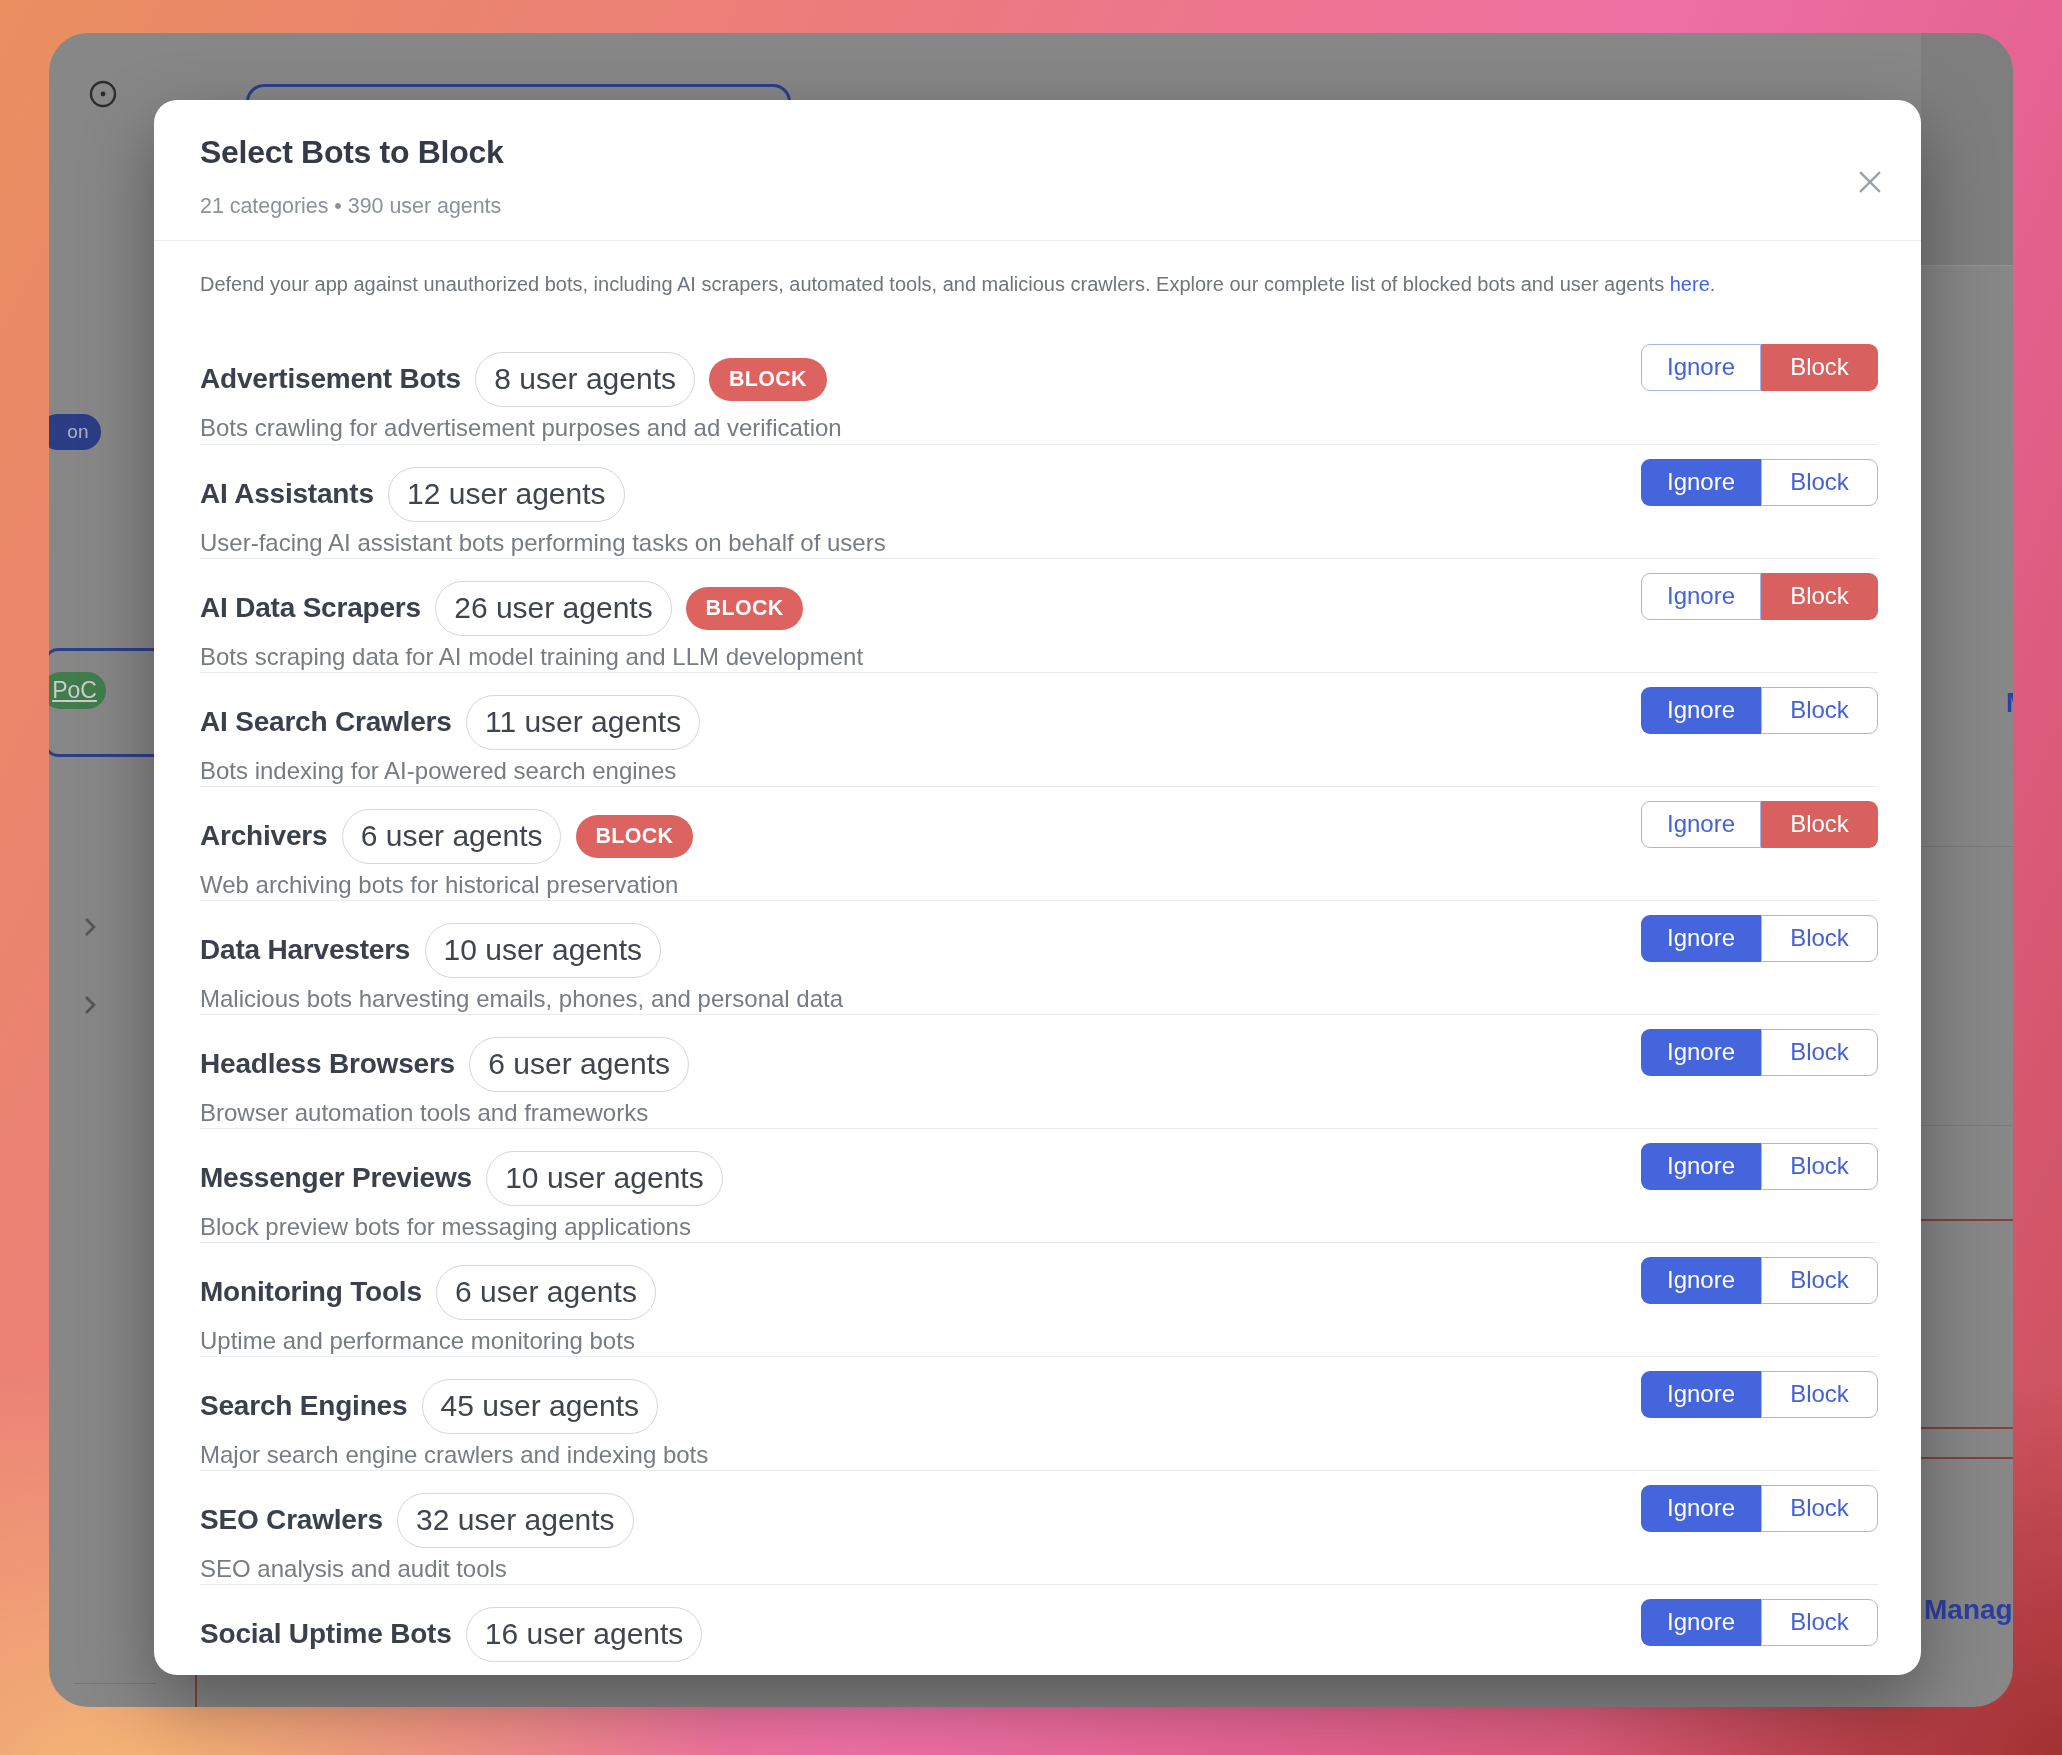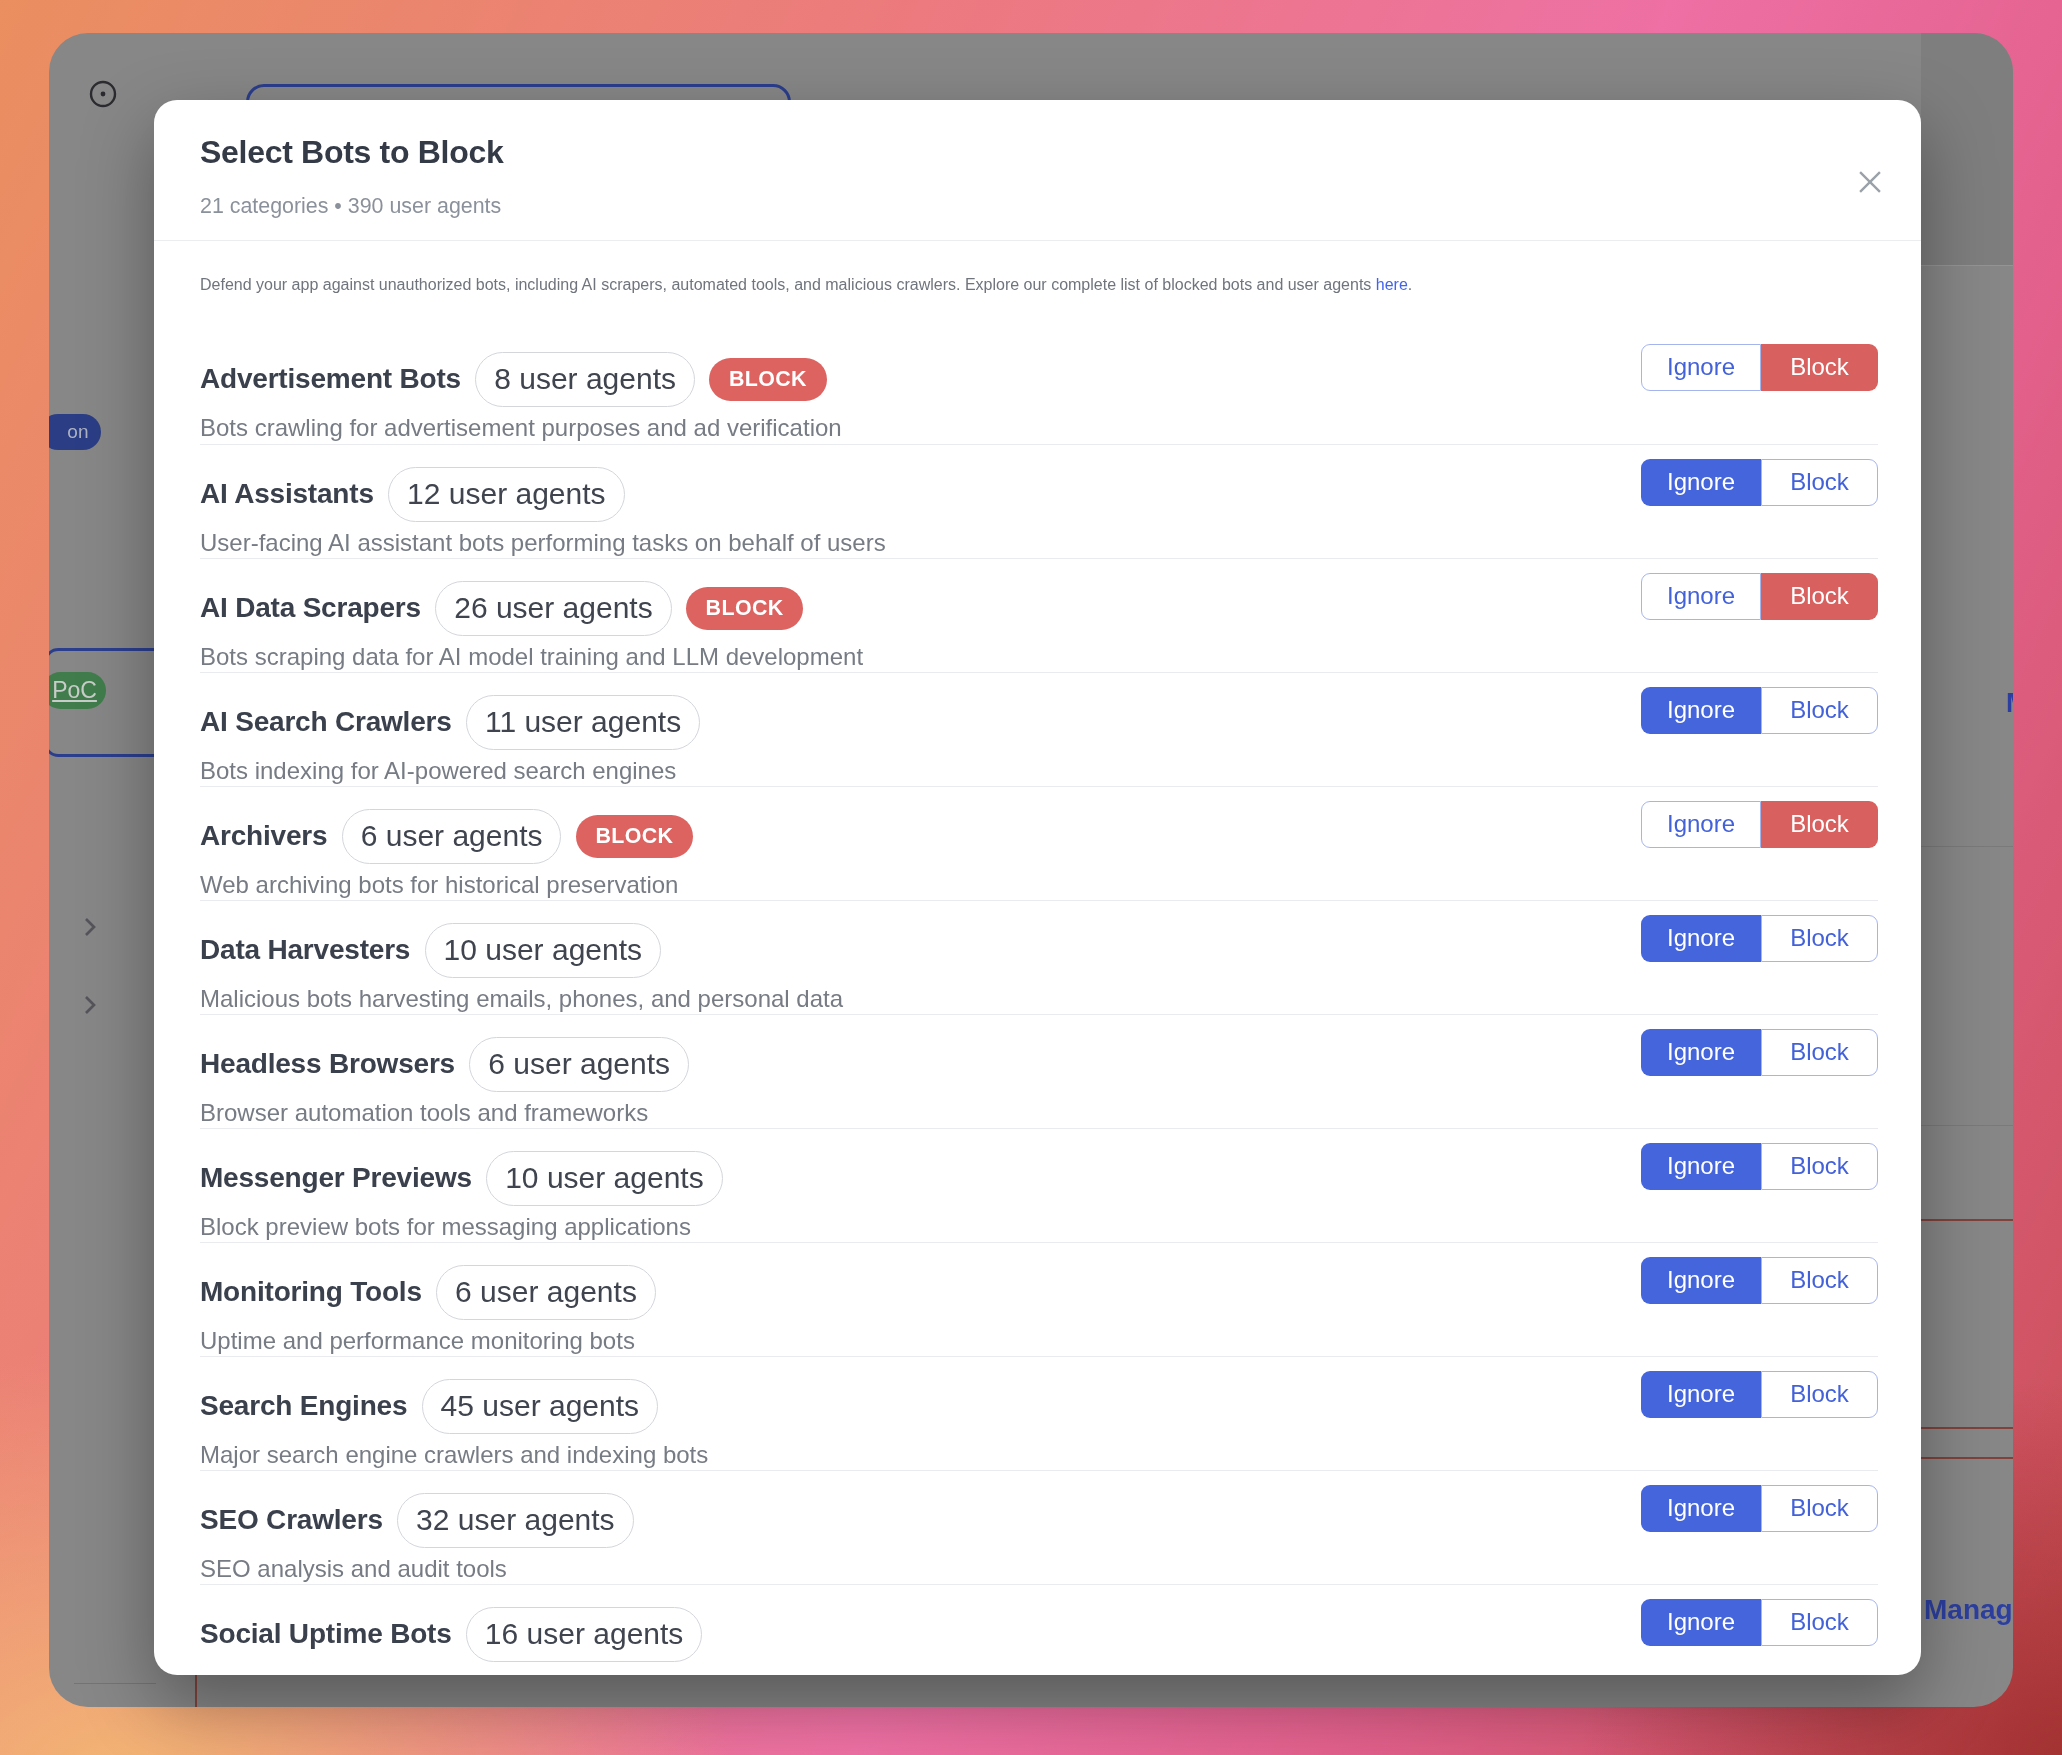--- a/index.html
+++ b/index.html
@@ -44,21 +44,21 @@
     background:#ffffff;border-radius:23px;overflow:hidden;
     box-shadow:0 27px 71px rgba(0,0,0,.35);
   }
   .modal-header{position:relative;padding:34px 25px 0 46px;}
   .modal-title{font-size:32px;font-weight:600;color:#343b47;letter-spacing:-0.3px;}
   .modal-subtitle{margin-top:23px;font-size:21.4px;color:#8b919b;}
   .close-btn{position:absolute;top:62px;right:32px;width:39px;height:39px;border:none;background:none;
     padding:0;cursor:pointer;color:#9aa1a8;display:flex;align-items:center;justify-content:center;}
   .header-divider{margin-top:21.4px;height:0.9px;background:#ebedef;width:100%;}
   .modal-body{padding:0 43px 0 46px;}
-  .description{margin-top:25px;font-size:16px;line-height:37px;color:#6f747d;max-width:1689px;}
+  .description{margin-top:25px;font-size:20px;line-height:37px;color:#6f747d;max-width:1689px;}
   .description a{color:#4263eb;text-decoration:none;}
   .rows{margin-top:27px;}
   .cat-row{display:flex;align-items:flex-start;height:114px;}
   .cat-row + .cat-row{border-top:0.9px solid #e9ebee;gap:12px;}
   .cat-left{padding-top:21.4px;min-width:0;}
   .title-line{display:flex;align-items:center;gap:14.3px;min-height:46px;}
   .cat-title{font-size:28px;font-weight:700;color:#3a404c;letter-spacing:-0.2px;white-space:nowrap;}
   .agents-pill{border:1.8px solid #d3d6db;border-radius:890px;height:55px;display:inline-flex;
     align-items:center;padding:0 18px;font-size:30px;color:#3f444e;font-weight:500;white-space:nowrap;text-align:center;}
   .block-badge{background:#dc6360;border-radius:890px;height:43px;display:inline-flex;align-items:center;

